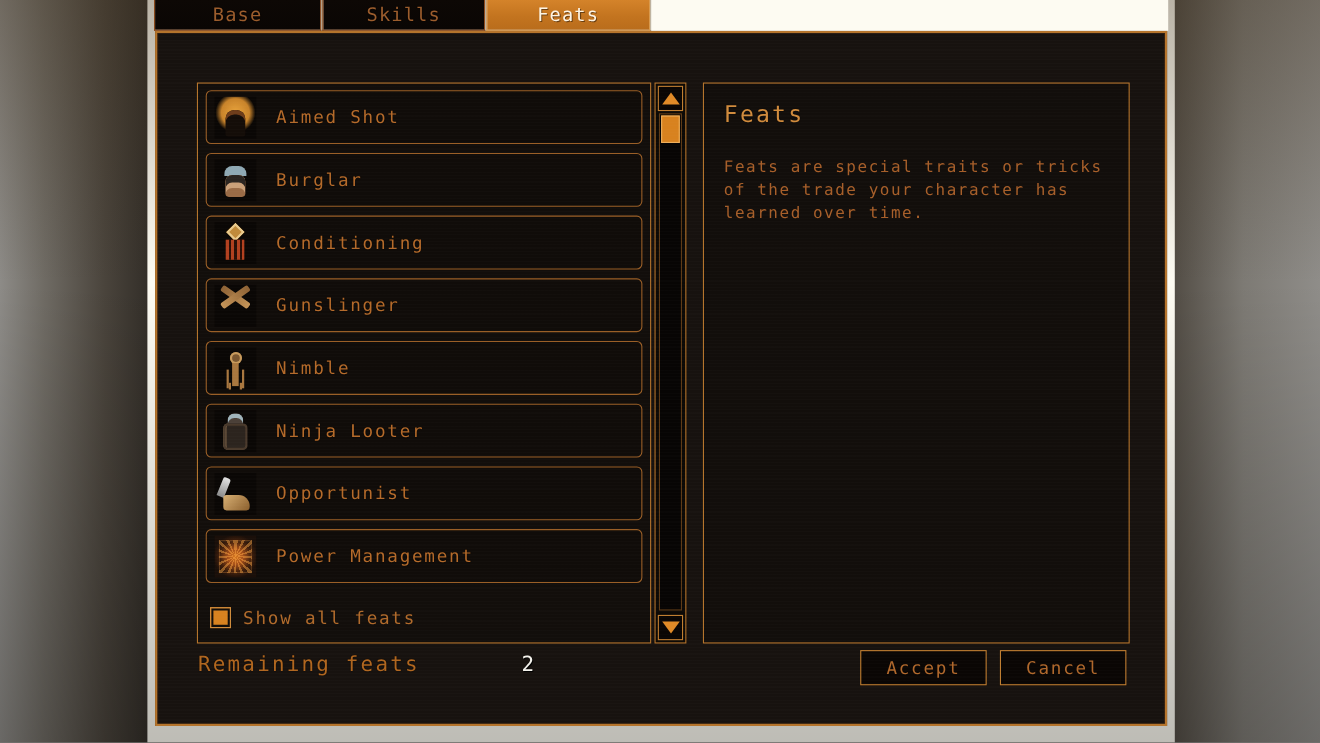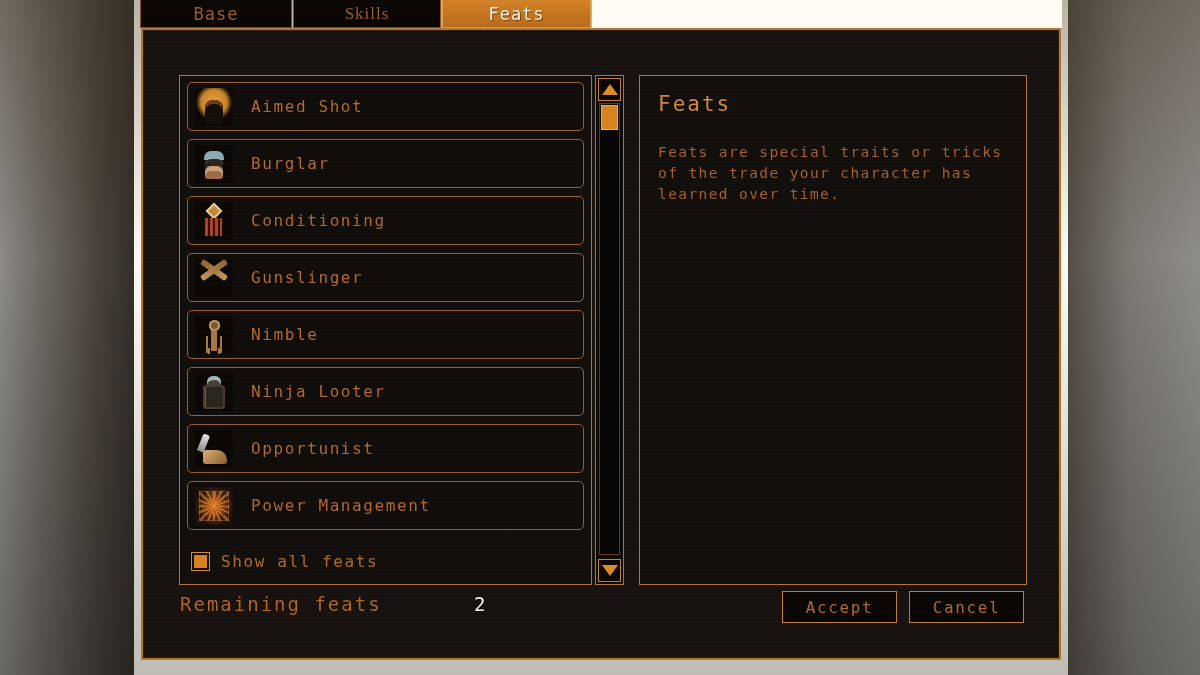--- a/index.html
+++ b/index.html
@@ -71,21 +71,21 @@
     background: linear-gradient(180deg,#0d0805 0%, #0a0604 100%);
     color: #9c5d2d;
   }
   .tab.active {
     background: linear-gradient(180deg,#d4832a 0%, #c3741f 55%, #b96d1c 100%);
     color: #fdf4e4;
     border-color: #d99a4e;
     text-shadow: 1px 1px 0 rgba(0,0,0,.45);
   }
   #tab-base   { width: 152px; }
-  #tab-skills { width: 148px; font-family: Liberation Serif, serif; }
+  #tab-skills { width: 148px; }
   #tab-feats  { width: 149px; }
   #tab-filler { flex: 1; background: #fdfbf2; border: none; }
 
   
   #dialog {
     position: absolute;
     left: 141px; top: 28px;
     width: 920px; height: 632px;
     background: #17120f;
     border: 2px solid #b5742c;

